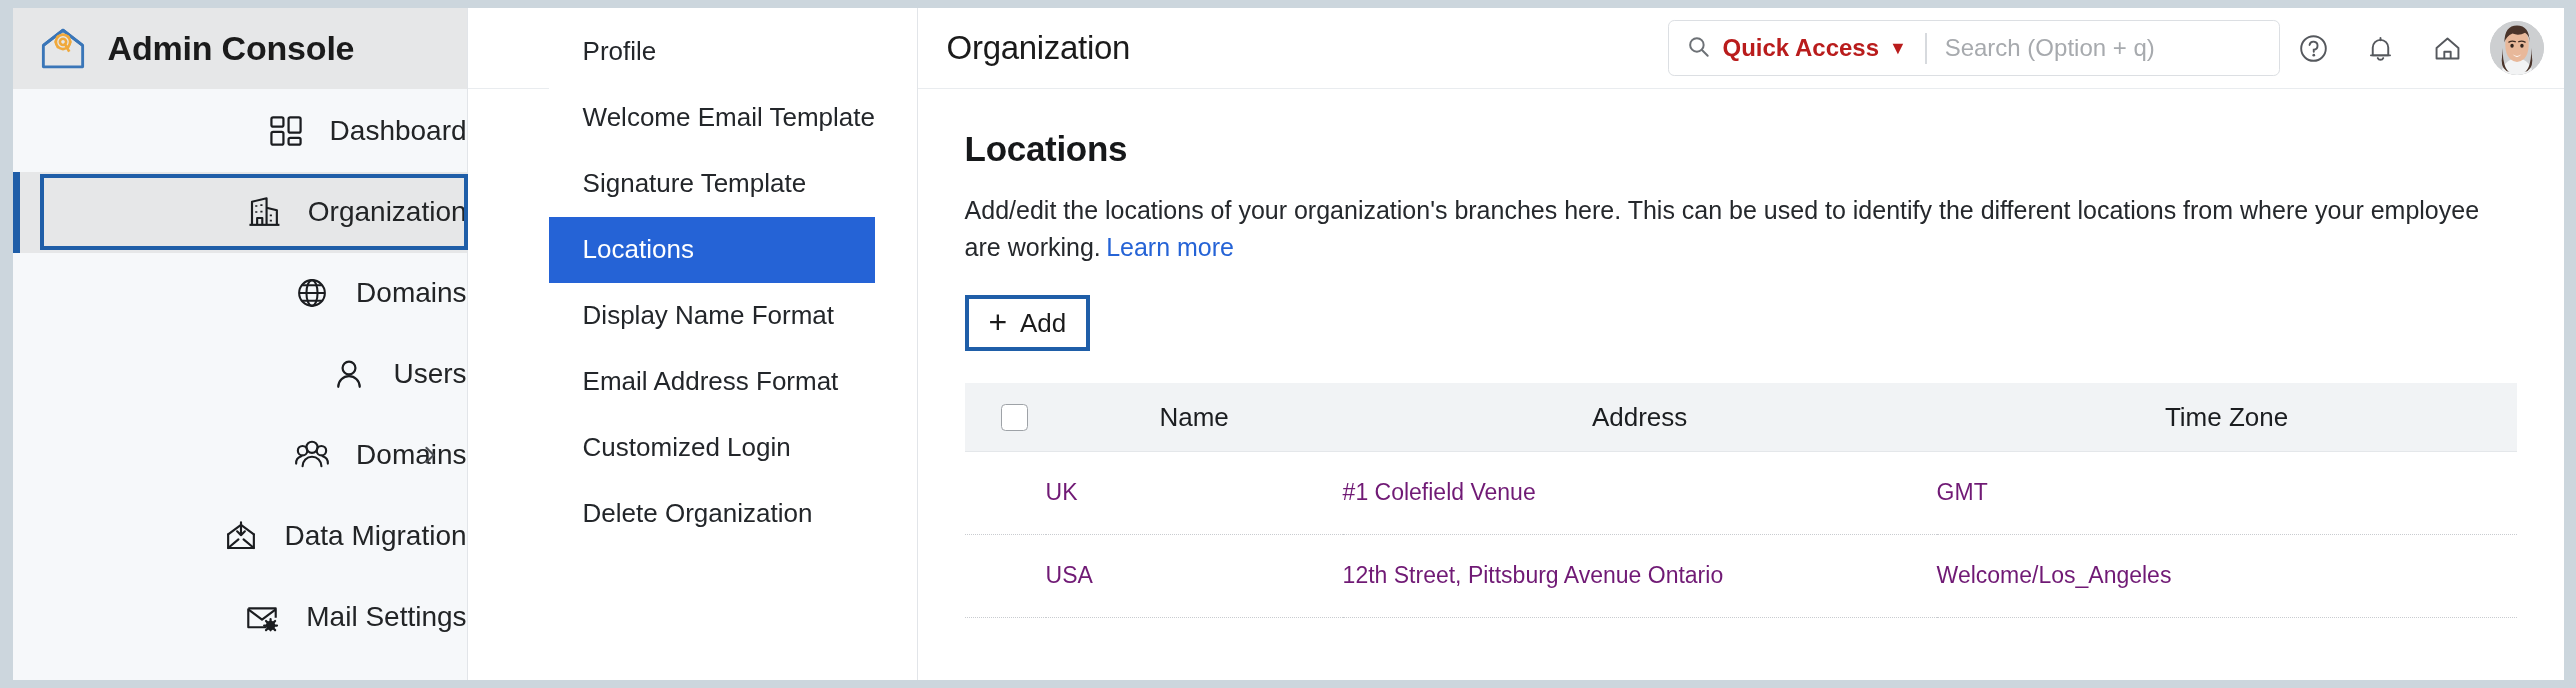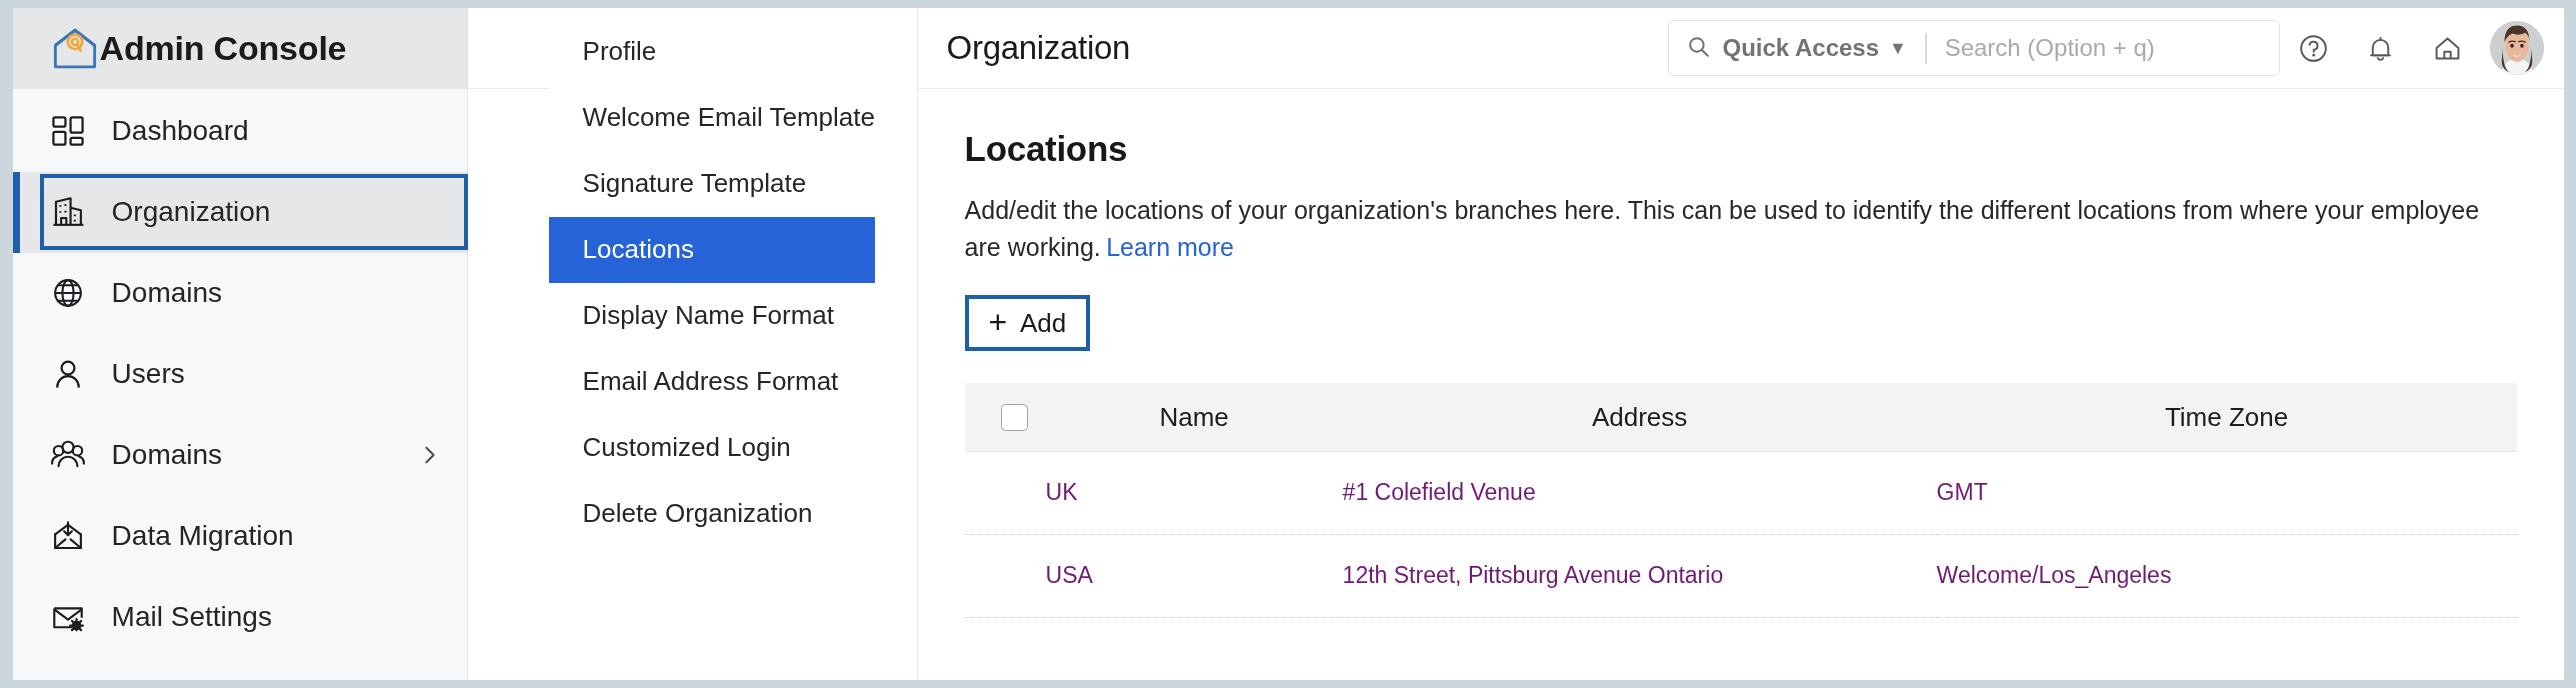--- a/index.html
+++ b/index.html
@@ -27,39 +27,41 @@
     display: flex;
     flex-direction: column;
     position: relative;
   }
   .brand {
     height: 81px;
     flex: 0 0 81px;
     background: #e6e7e8;
     display: flex;
     align-items: center;
-    padding-left: 37px;
+    padding-left: 25px;
+    gap: 20px;
     text-align: center;
   }
   .brand-logo { width: 50px; height: 50px; display:block; }
   .brand-title {
     font-size: 34px;
     font-weight: 600;
     color: #1b1b1b;
     letter-spacing: -0.2px;
   }
   .nav-list { padding-top: 1.8px; }
   .nav-item {
     height: 81px;
     display: flex;
     align-items: center;
     padding-left: 36px;
     gap: 25px;
     position: relative;
     cursor: pointer;
+    justify-content: flex-end;
   }
   .nav-item .nav-icon { width: 38px; height: 38px; flex: 0 0 38px; display:flex; align-items:center; justify-content:center; }
   .nav-item .nav-label {
     font-size: 28px;
     color: #222426;
     font-weight: 400;
     white-space: nowrap;
   }
   .nav-item.active {
     background: #e6e7e8;
@@ -150,21 +152,21 @@
     padding: 0 18px;
     gap: 12.6px;
     background: #fff;
   }
   .quick-access {
     display: flex;
     align-items: center;
     gap: 10px;
     font-size: 24px;
     font-weight: 700;
-    color: #737373;
+    color: #b91c1c;
     cursor: pointer;
     white-space: nowrap;
   }
   .qa-caret { font-size: 18px; line-height: 1; }
   .search-divider {
     width: 1.8px;
     height: 31px;
     background: #d7dade;
     margin: 0 5.4px;
   }

